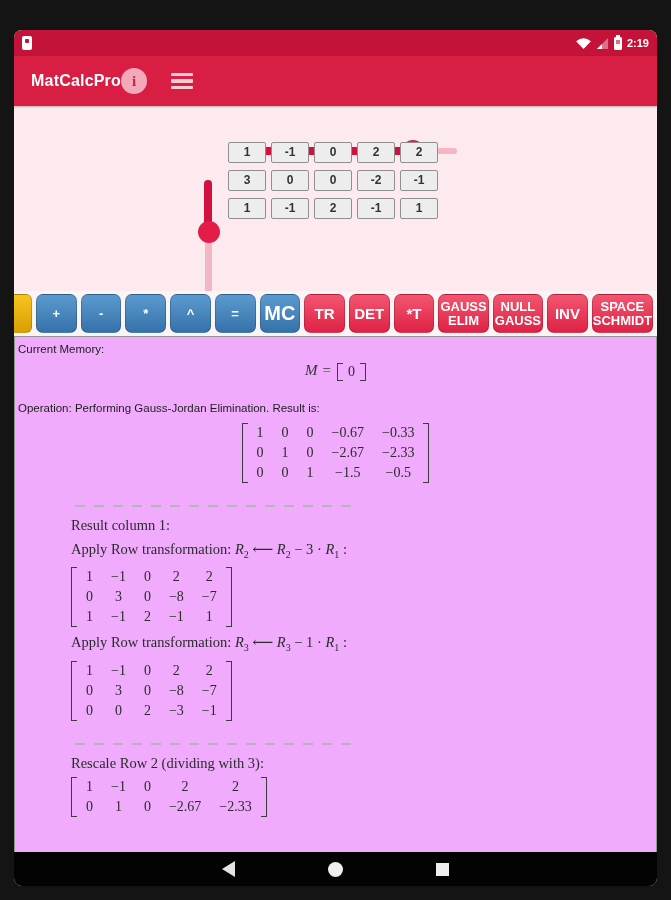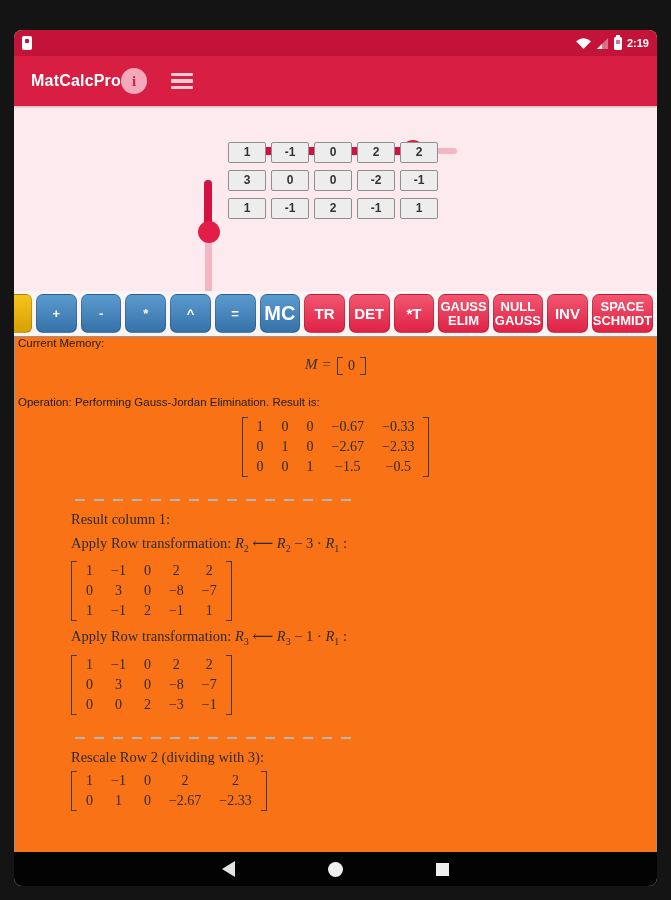--- a/index.html
+++ b/index.html
@@ -53,22 +53,22 @@
           font-family:"Liberation Sans",sans-serif; cursor:pointer; flex:1 1 42px;
           display:flex; flex-direction:column; align-items:center; justify-content:center; line-height:1.05; }
   .tbtn.blue { background:linear-gradient(#5b9ace,#3572aa); font-size:20px; }
   .tbtn.blue.sym { font-size:13px; }
   .tbtn.red { background:linear-gradient(#f25670,#df2246); font-size:15px; }
   .tbtn.twoline { font-size:13px; flex:1 1 52px; }
   .tbtn.yellow { background:linear-gradient(#f6c51d,#d99f04); flex:0 0 18px; border-radius:0 6px 6px 0;
                  border-left:none; }
 
   
-  .content { position:absolute; top:306px; left:0; right:0; height:516px; background:#f97316;
-             border:1px solid #949494; border-bottom:none; overflow:hidden; padding:0 3px; }
+  .content { position:absolute; top:306px; left:0; right:0; height:516px; background:#f0abfc;
+             border:1px solid #949494; border-bottom:none; overflow:hidden; padding:6px 3px; }
   .ui-label { font-size:11.5px; color:#1d1d1d; }
   .op-label { margin-top:21px; }
   .det-label { margin-top:15px; }
   .mem-formula { text-align:center; margin-top:7px; font-family:"Liberation Serif","DejaVu Serif",serif;
                  font-size:15px; color:#333; }
   .mvar { font-style:italic; padding-right:5px; }
   .meq { padding-right:6px; }
   .result-wrap { text-align:center; margin-top:9px; }
 
   

